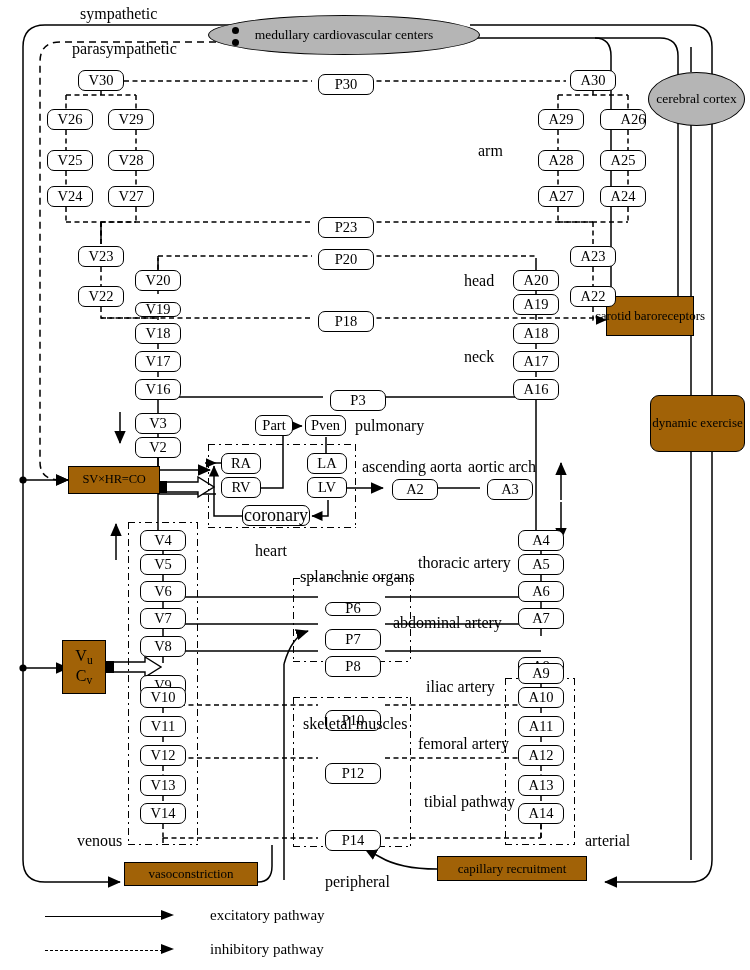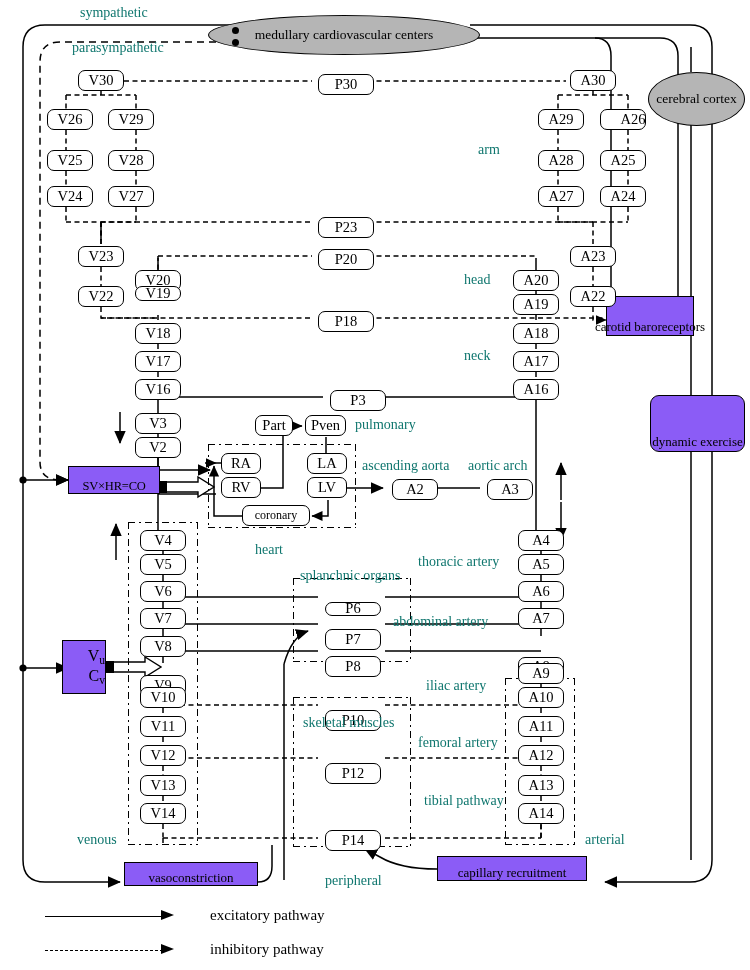--- a/index.html
+++ b/index.html
@@ -33,41 +33,40 @@
     white-space: nowrap;
   }
   
   .vbox {
     border: 1.6px solid #000;
     border-radius: 7px;
     background: #fff;
     font-size: 14.5px;
     height: 21px;
   }
-  .vbox.small { font-size: 12px; }
+  .vbox.small { font-size: 18px; }
   
   .greybox {
     border: 1.4px solid #000;
-    background: #8b5cf6;
+    background: #a16207;
     font-size: 13px;
-    align-items: flex-end;
   }
   .greybox.round { border-radius: 9px; }
   
   .ellipse {
     border: 1.4px solid #000;
     background: #b5b5b5;
     border-radius: 50%;
     font-size: 13.5px;
   }
   
   .lbl {
     position: absolute;
-    font-size: 14px;
-    color: #0f766e;
+    font-size: 16px;
+    color: #000000;
     white-space: nowrap;
   }
 
   
   .group {
     position: absolute;
     border: 1.5px dashed #000;
     
     border: none;
     background:
@@ -291,21 +290,21 @@
       <div class="node vbox" style="left: 78px; top: 70px; width: 46px; height: 21px;">V30</div>
       <div class="node vbox" style="left: 47px; top: 109px; width: 46px; height: 21px;">V26</div>
       <div class="node vbox" style="left: 108px; top: 109px; width: 46px; height: 21px;">V29</div>
       <div class="node vbox" style="left: 47px; top: 150px; width: 46px; height: 21px;">V25</div>
       <div class="node vbox" style="left: 108px; top: 150px; width: 46px; height: 21px;">V28</div>
       <div class="node vbox" style="left: 47px; top: 186px; width: 46px; height: 21px;">V24</div>
       <div class="node vbox" style="left: 108px; top: 186px; width: 46px; height: 21px;">V27</div>
       <div class="node vbox" style="left: 78px; top: 246px; width: 46px; height: 21px;">V23</div>
       <div class="node vbox" style="left: 78px; top: 286px; width: 46px; height: 21px;">V22</div>
       <div class="node vbox" style="left: 135px; top: 270px; width: 46px; height: 21px;">V20</div>
-      <div class="node vbox" style="left: 135px; top: 286px; width: 46px; height: 15px;">V19</div>
+      <div class="node vbox" style="left: 135px; top: 302px; width: 46px; height: 15px;">V19</div>
       <div class="node vbox" style="left: 135px; top: 323px; width: 46px; height: 21px;">V18</div>
       <div class="node vbox" style="left: 135px; top: 351px; width: 46px; height: 21px;">V17</div>
       <div class="node vbox" style="left: 135px; top: 379px; width: 46px; height: 21px;">V16</div>
       <div class="node vbox" style="left: 135px; top: 413px; width: 46px; height: 21px;">V3</div>
       <div class="node vbox" style="left: 135px; top: 437px; width: 46px; height: 21px;">V2</div>
       <div class="node vbox" style="left: 140px; top: 530px; width: 46px; height: 21px;">V4</div>
       <div class="node vbox" style="left: 140px; top: 554px; width: 46px; height: 21px;">V5</div>
       <div class="node vbox" style="left: 140px; top: 581px; width: 46px; height: 21px;">V6</div>
       <div class="node vbox" style="left: 140px; top: 608px; width: 46px; height: 21px;">V7</div>
       <div class="node vbox" style="left: 140px; top: 636px; width: 46px; height: 21px;">V8</div>

